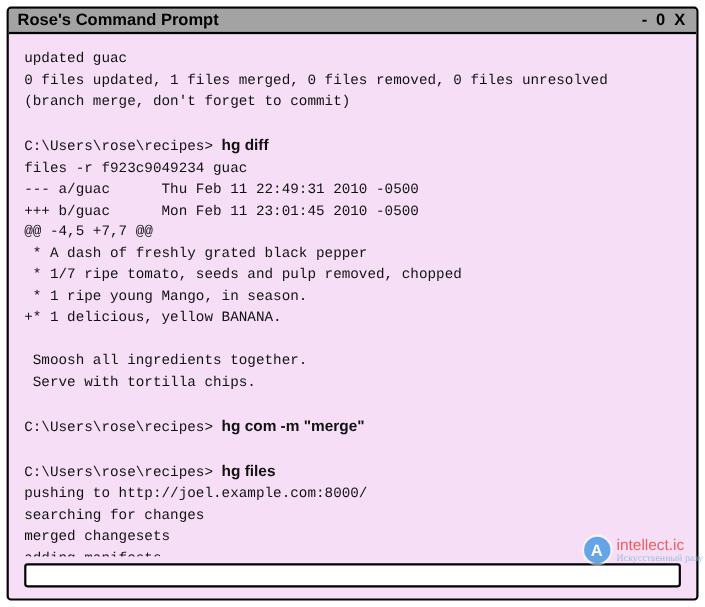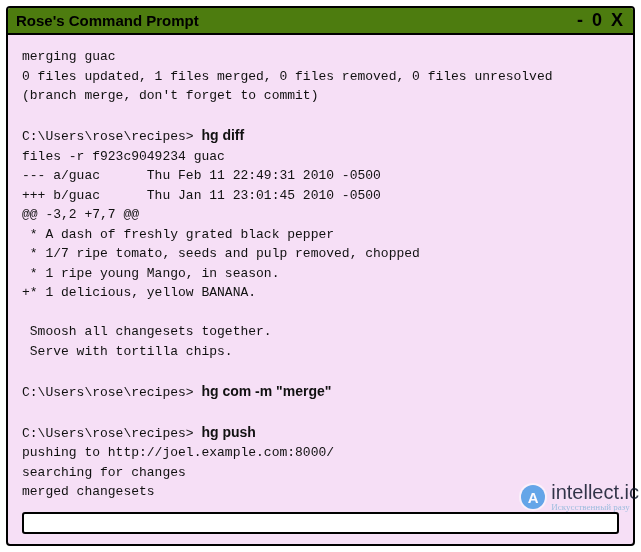--- a/index.html
+++ b/index.html
@@ -23,31 +23,31 @@
     box-sizing: border-box;
     display: flex;
     flex-direction: column;
     overflow: hidden;
   }
   .titlebar {
     display: flex;
     align-items: center;
     padding: 2px 8px 2px 8px;
     border-bottom: 2px solid #000;
-    background: #4d7c0f;
+    background: #a3a3a3;
   }
   .titlebar .title {
     font-family: "Comic Sans MS", "Comic Sans", cursive, sans-serif;
     font-size: 15px;
     font-weight: 700;
   }
   .titlebar .spacer { flex: 1; }
   .win-controls {
     font-family: "Comic Sans MS", cursive, sans-serif;
-    font-size: 18px;
+    font-size: 15px;
     font-weight: 700;
     letter-spacing: 2px;
   }
   .term {
     flex: 1;
     padding: 12px 14px 10px 14px;
     font-family: "Courier New", Courier, monospace;
     font-size: 13px;
     line-height: 1.5;
     white-space: pre;
@@ -94,62 +94,62 @@
     display: flex;
     align-items: center;
     justify-content: center;
     font-family: Arial, sans-serif;
     font-weight: 700;
     font-size: 15px;
     box-shadow: 0 0 0 2px rgba(255,255,255,0.6);
   }
   .watermark .wm-text {
     font-family: Arial, sans-serif;
-    color: #0f172a;
-    font-size: 20px;
+    color: #ef4444;
+    font-size: 14px;
     line-height: 1;
   }
   .watermark .wm-sub {
     font-family: Liberation Serif, serif;
     color: #8fb8da;
     font-size: 9px;
   }
 </style>
 </head>
 <body>
 
 <div class="frame">
   <div class="window">
 
     <div class="titlebar">
       <span class="title">Rose's Command Prompt</span>
       <span class="spacer"></span>
       <span class="win-controls">- 0 X</span>
     </div>
 
-    <div class="term"><span>merging guac</span>
+    <div class="term"><span>updated guac</span>
 <span>0 files updated, 1 files merged, 0 files removed, 0 files unresolved</span>
 <span>(branch merge, don't forget to commit)</span>
 
 <span>C:\Users\rose\recipes&gt; </span><span class="cmd">hg diff</span>
 <span>files -r f923c9049234 guac</span>
 <span>--- a/guac      Thu Feb 11 22:49:31 2010 -0500</span>
-<span>+++ b/guac      Thu Jan 11 23:01:45 2010 -0500</span>
-<span>@@ -3,2 +7,7 @@</span>
+<span>+++ b/guac      Mon Feb 11 23:01:45 2010 -0500</span>
+<span>@@ -4,5 +7,7 @@</span>
 <span> * A dash of freshly grated black pepper</span>
 <span> * 1/7 ripe tomato, seeds and pulp removed, chopped</span>
 <span> * 1 ripe young Mango, in season.</span>
 <span>+* 1 delicious, yellow BANANA.</span>
 <span></span>
-<span> Smoosh all changesets together.</span>
+<span> Smoosh all ingredients together.</span>
 <span> Serve with tortilla chips.</span>
 
 <span>C:\Users\rose\recipes&gt; </span><span class="cmd">hg com -m "merge"</span>
 
-<span>C:\Users\rose\recipes&gt; </span><span class="cmd">hg push</span>
+<span>C:\Users\rose\recipes&gt; </span><span class="cmd">hg files</span>
 <span>pushing to http://joel.example.com:8000/</span>
 <span>searching for changes</span>
 <span>merged changesets</span>
 <span>adding manifests</span>
 
 </div>
 
     <div class="input-row">
       <input type="text" value="" style="">
     </div>

